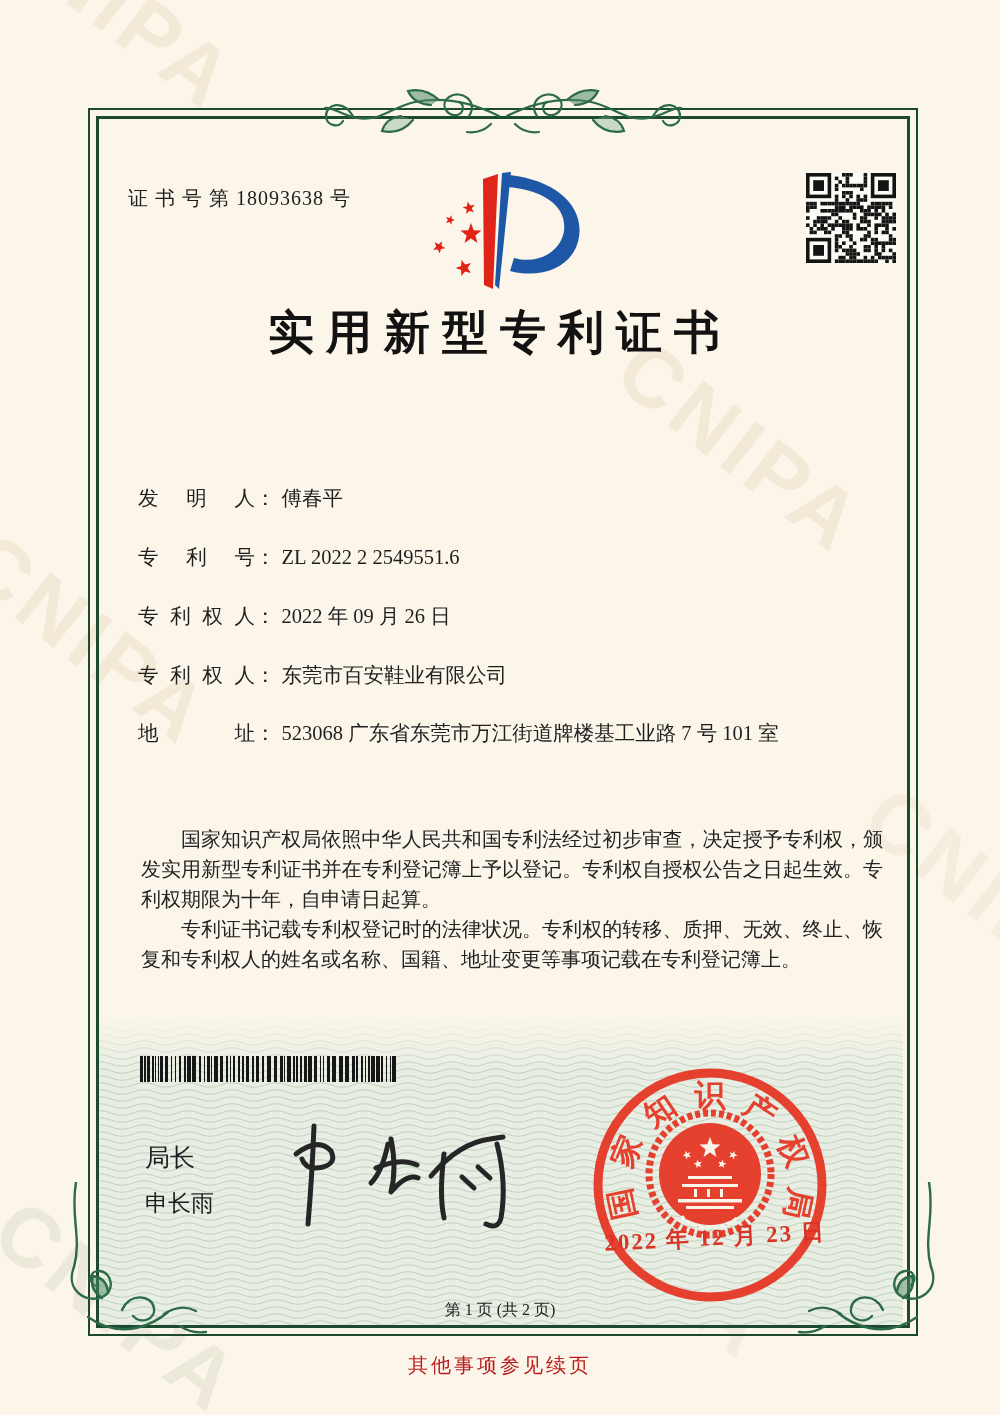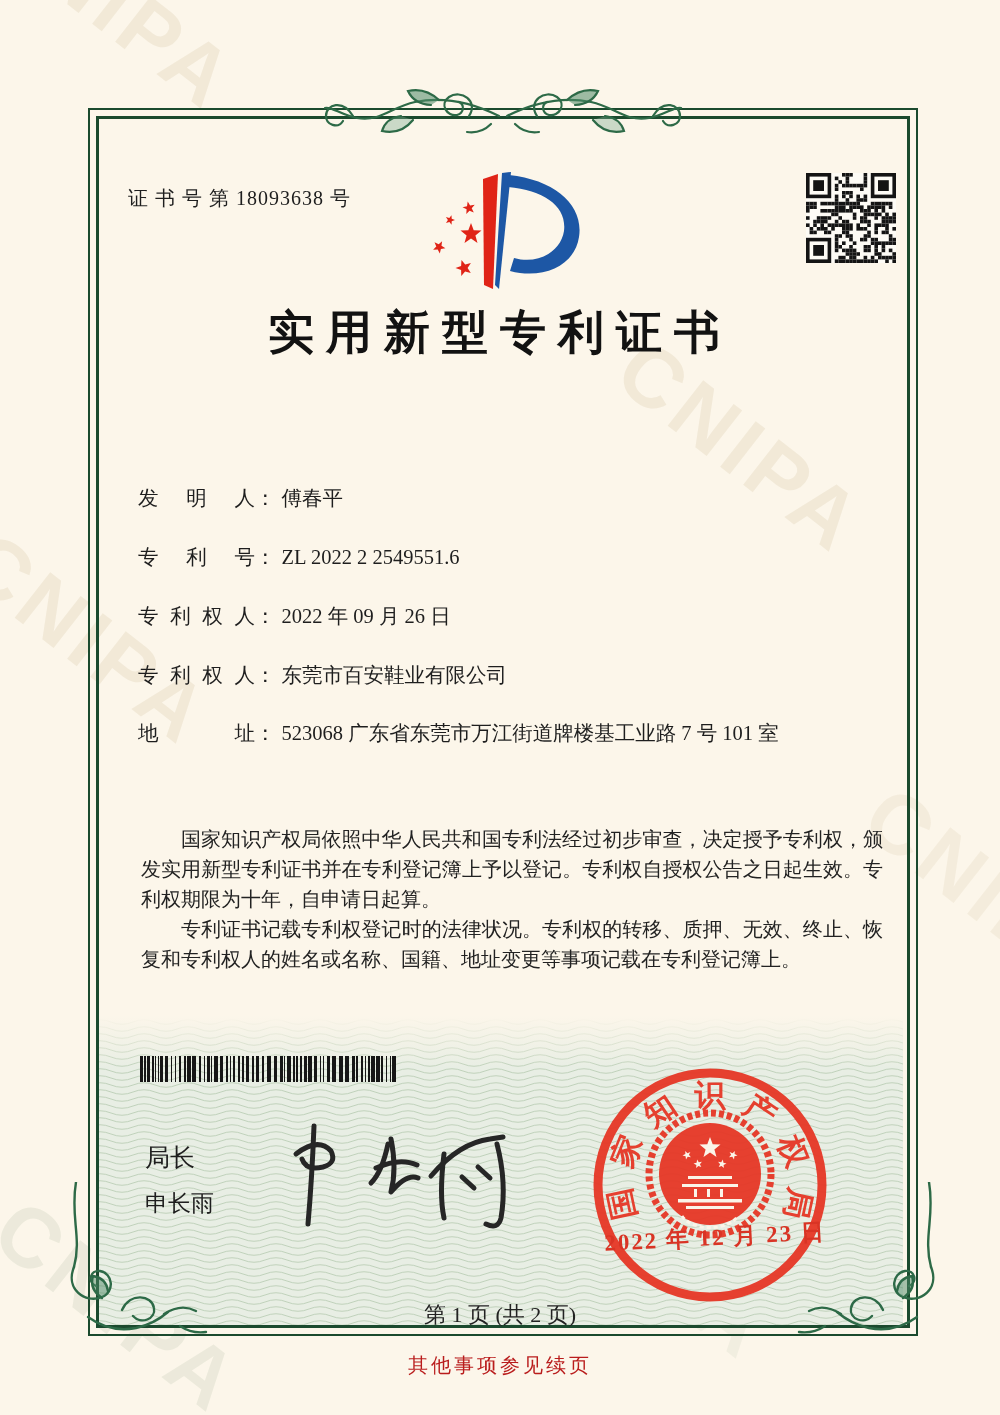--- a/index.html
+++ b/index.html
@@ -48,21 +48,21 @@
   .signer-title{position:absolute; left:145px; top:1141px; font-size:25px; z-index:5;}
   .signer-name{position:absolute; left:145px; top:1188px; font-size:23px; z-index:5;}
   .signature{position:absolute; left:268px; top:1110px; z-index:6;}
   
   .seal{position:absolute; left:570px; top:1048px; z-index:7; opacity:.95;}
   .seal-date{position:absolute; left:575px; top:1222px; width:280px; text-align:center;
     font-size:23px; font-weight:700; letter-spacing:2px; color:#d93425;
     transform:rotate(-3deg); z-index:8; white-space:nowrap;}
   
   .page-num{position:absolute; left:0; top:1300px; width:1000px; text-align:center;
-    font-size:22px; color:#222; z-index:5;}
+    font-size:16px; color:#222; z-index:5;}
   .bottom-note{position:absolute; left:0; top:1352px; width:1000px; text-align:center;
     font-size:20px; color:#b91c1c; z-index:5; letter-spacing:3px;}
 </style>
 </head>
 <body>
 
 <div class="page">
 
   <div class="wm" style="left:-30px; top:-45px;">CNIPA</div>
   <div class="wm" style="left:598px; top:398px;">CNIPA</div>

